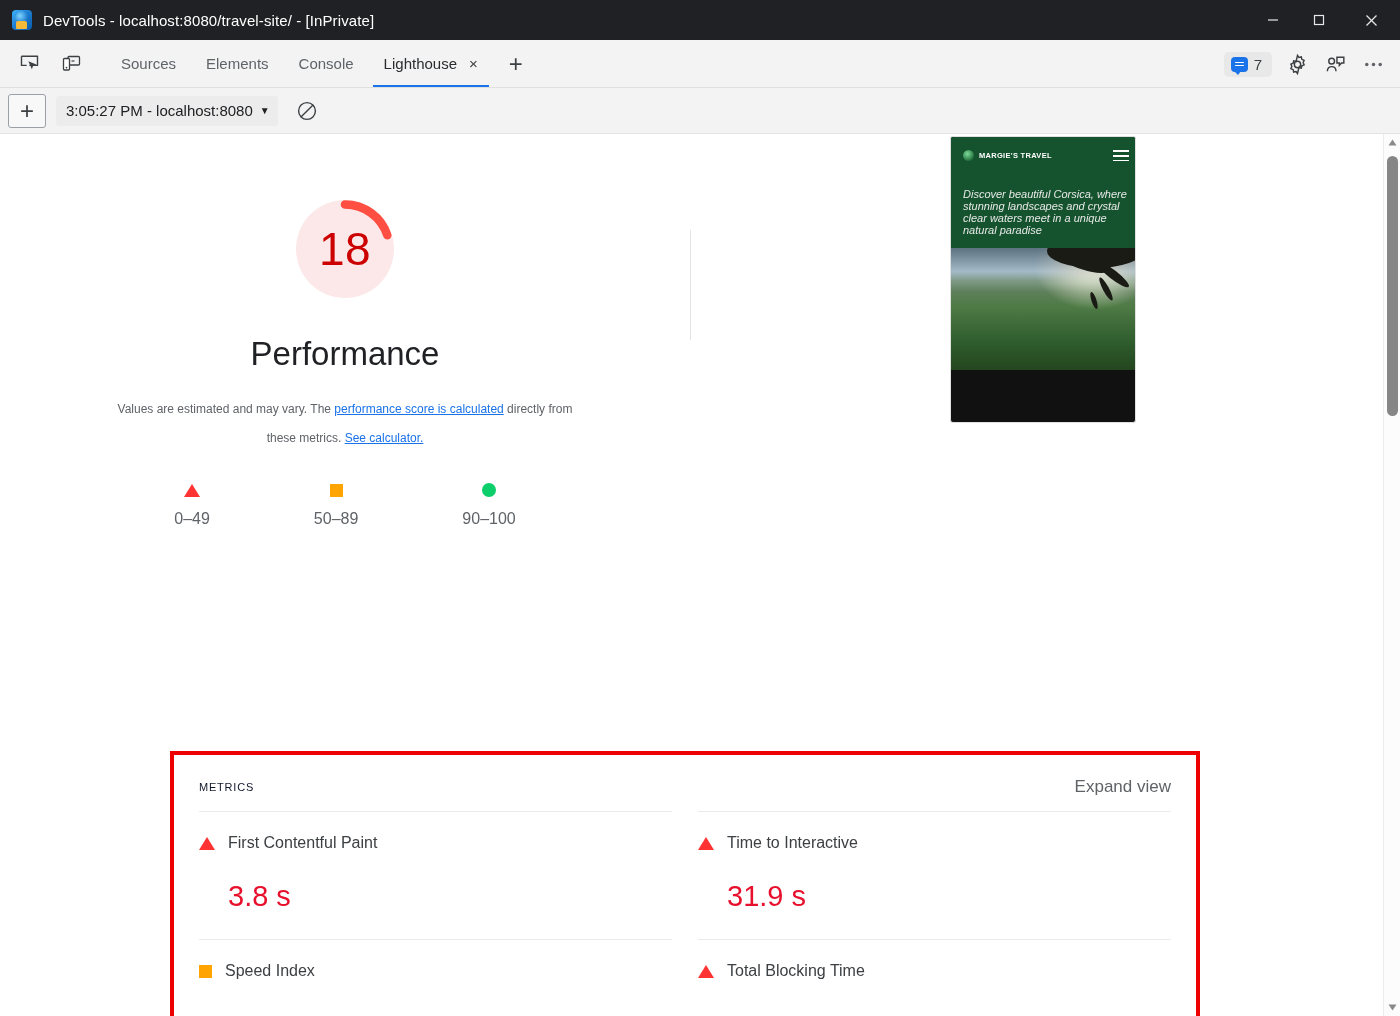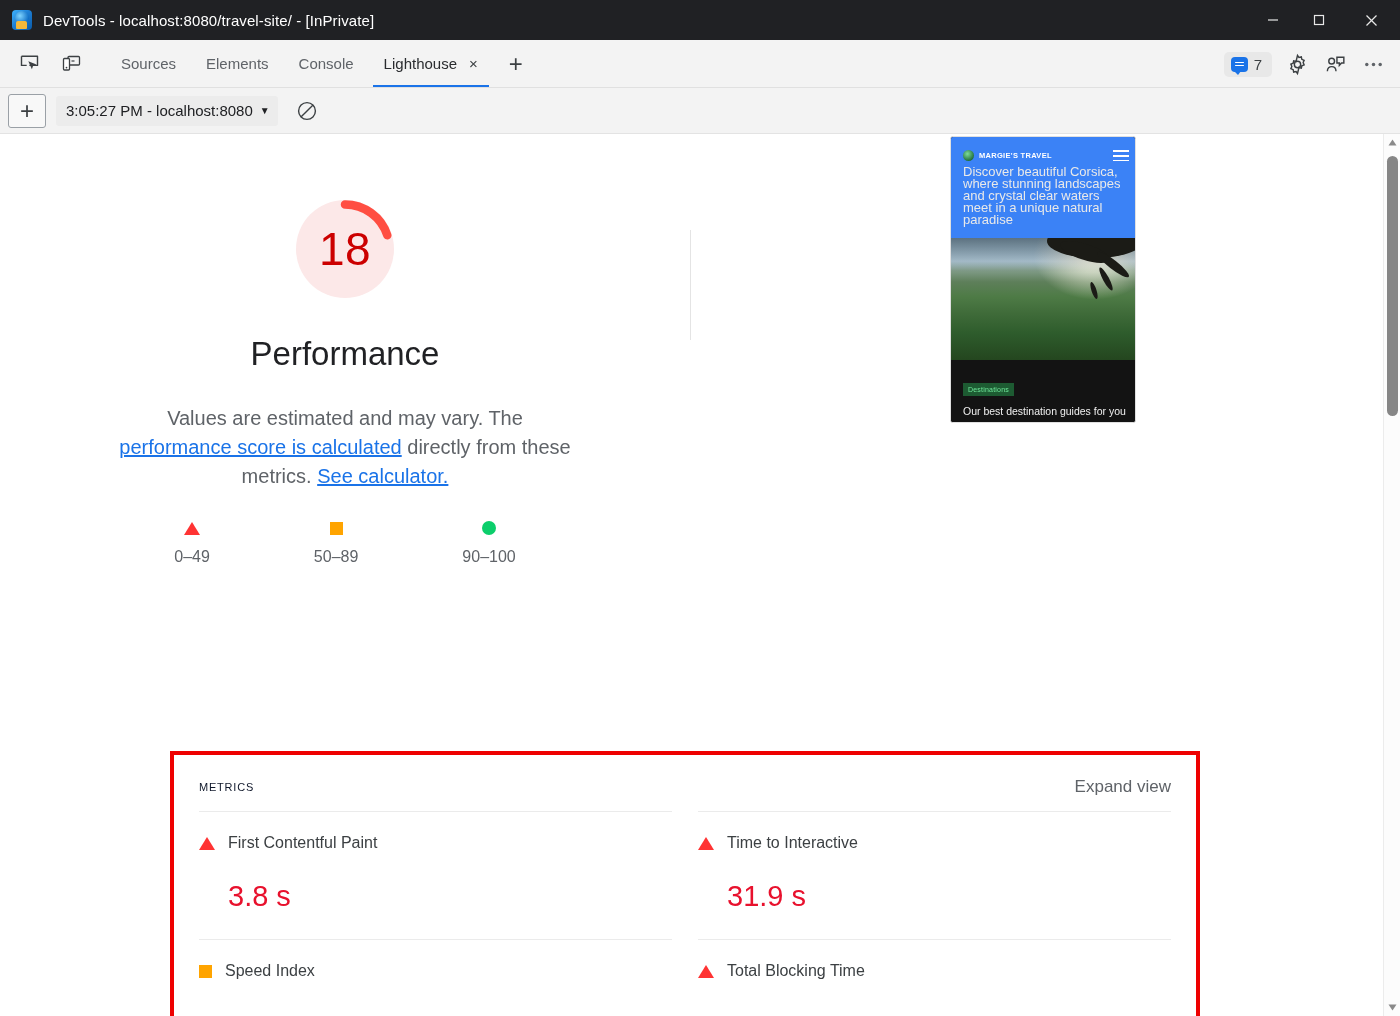--- a/index.html
+++ b/index.html
@@ -271,24 +271,24 @@
     color: #cc0000;
     letter-spacing: 0.5px;
   }
   .category-title {
     margin-top: 37px;
     font-size: 33px;
     color: #202124;
     font-weight: 400;
   }
   .desc {
-    margin-top: 31px;
+    margin-top: 22px;
     width: 470px;
     text-align: center;
-    font-size: 20px;
+    font-size: 12px;
     line-height: 29px;
     color: #5f6368;
   }
   .desc a { color: #1a73e8; text-decoration: underline; }
   .legend {
     margin-top: 30px;
     display: flex;
     align-items: center;
     gap: 104px;
     font-size: 16px;
@@ -321,39 +321,40 @@
   .thumb {
     width: 186px; height: 287px;
     border: 1px solid #e0e0e0;
     border-radius: 3px;
     overflow: hidden;
     background: #111;
     position: relative;
     margin-top: -64px;
   }
   .thumb-head {
-    background: #3b82f6;
+    background: #14532d;
     padding: 10px 6px 12px 12px;
   }
   .thumb-brandrow { display: flex; align-items: center; justify-content: space-between; }
   .thumb-brand { display: flex; align-items: center; gap: 5px; }
   .globe {
     width: 11px; height: 11px; border-radius: 50%;
     background: radial-gradient(circle at 40% 35%, #7ddc9a, #1e6b37 75%);
   }
   .thumb-brandtext {
     color: #fff; font-size: 7.5px; font-weight: 700; letter-spacing: 0.3px;
   }
   .burger { width: 16px; }
   .burger div { height: 1.6px; background: #fff; margin: 3.2px 0; }
   .thumb-lede {
     color: #e9e9e9;
-    font-size: 13px;
+    font-size: 11px;
     line-height: 12px;
-    margin-top: 1px;
+    margin-top: 23px;
+    font-style: italic;
   }
   .thumb-photo {
     height: 122px;
     background:
       linear-gradient(to bottom, rgba(0,0,0,0.42) 0%, rgba(0,0,0,0) 28%),
       radial-gradient(ellipse at 78% 14%, #fdfbe8 0%, rgba(253,251,232,0) 30%),
       linear-gradient(to bottom,
         #9fc4dd 0%, #bcd6e6 19%,
         #7f9a86 27%, #5e7f5a 36%,
         #4e7b46 48%, #3f6b39 62%,
@@ -591,24 +592,20 @@
               </div>
               <div class="thumb-lede">Discover beautiful Corsica, where stunning landscapes and crystal clear waters meet in a unique natural paradise</div>
             </div>
             <div class="thumb-photo">
               <div class="branch" style="width:96px;height:34px;top:-14px;right:-8px;"></div>
               <div class="branch" style="width:52px;height:16px;top:6px;right:24px;transform:rotate(18deg);"></div>
               <div class="branch" style="width:40px;height:9px;top:22px;right:2px;transform:rotate(38deg);"></div>
               <div class="branch" style="width:26px;height:6px;top:38px;right:16px;transform:rotate(62deg);"></div>
               <div class="branch" style="width:18px;height:5px;top:50px;right:32px;transform:rotate(72deg);"></div>
             </div>
-            <div class="thumb-foot">
-              <span class="tag">Destinations</span>
-              <div class="thumb-foot-title">Our best destination guides for you</div>
-            </div>
           </div>
         </div>
 
       </div>
 
       <div class="metrics-panel">
         <div class="metrics-inner">
           <div class="metrics-head">
             <div class="metrics-title">METRICS</div>
             <div class="expand-view">Expand view</div>

